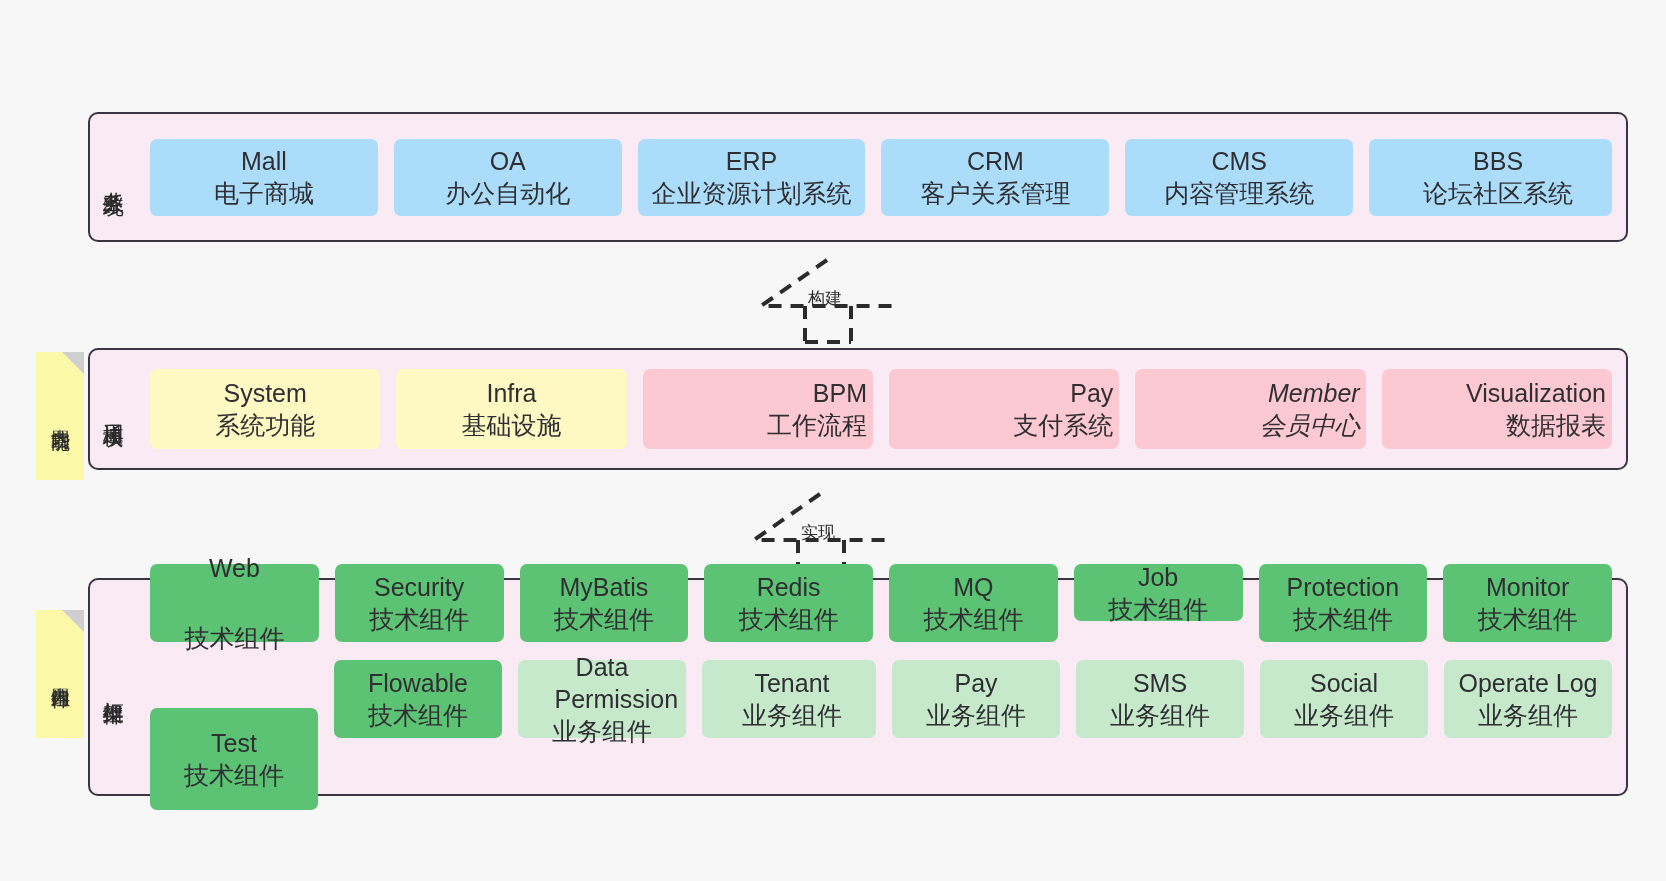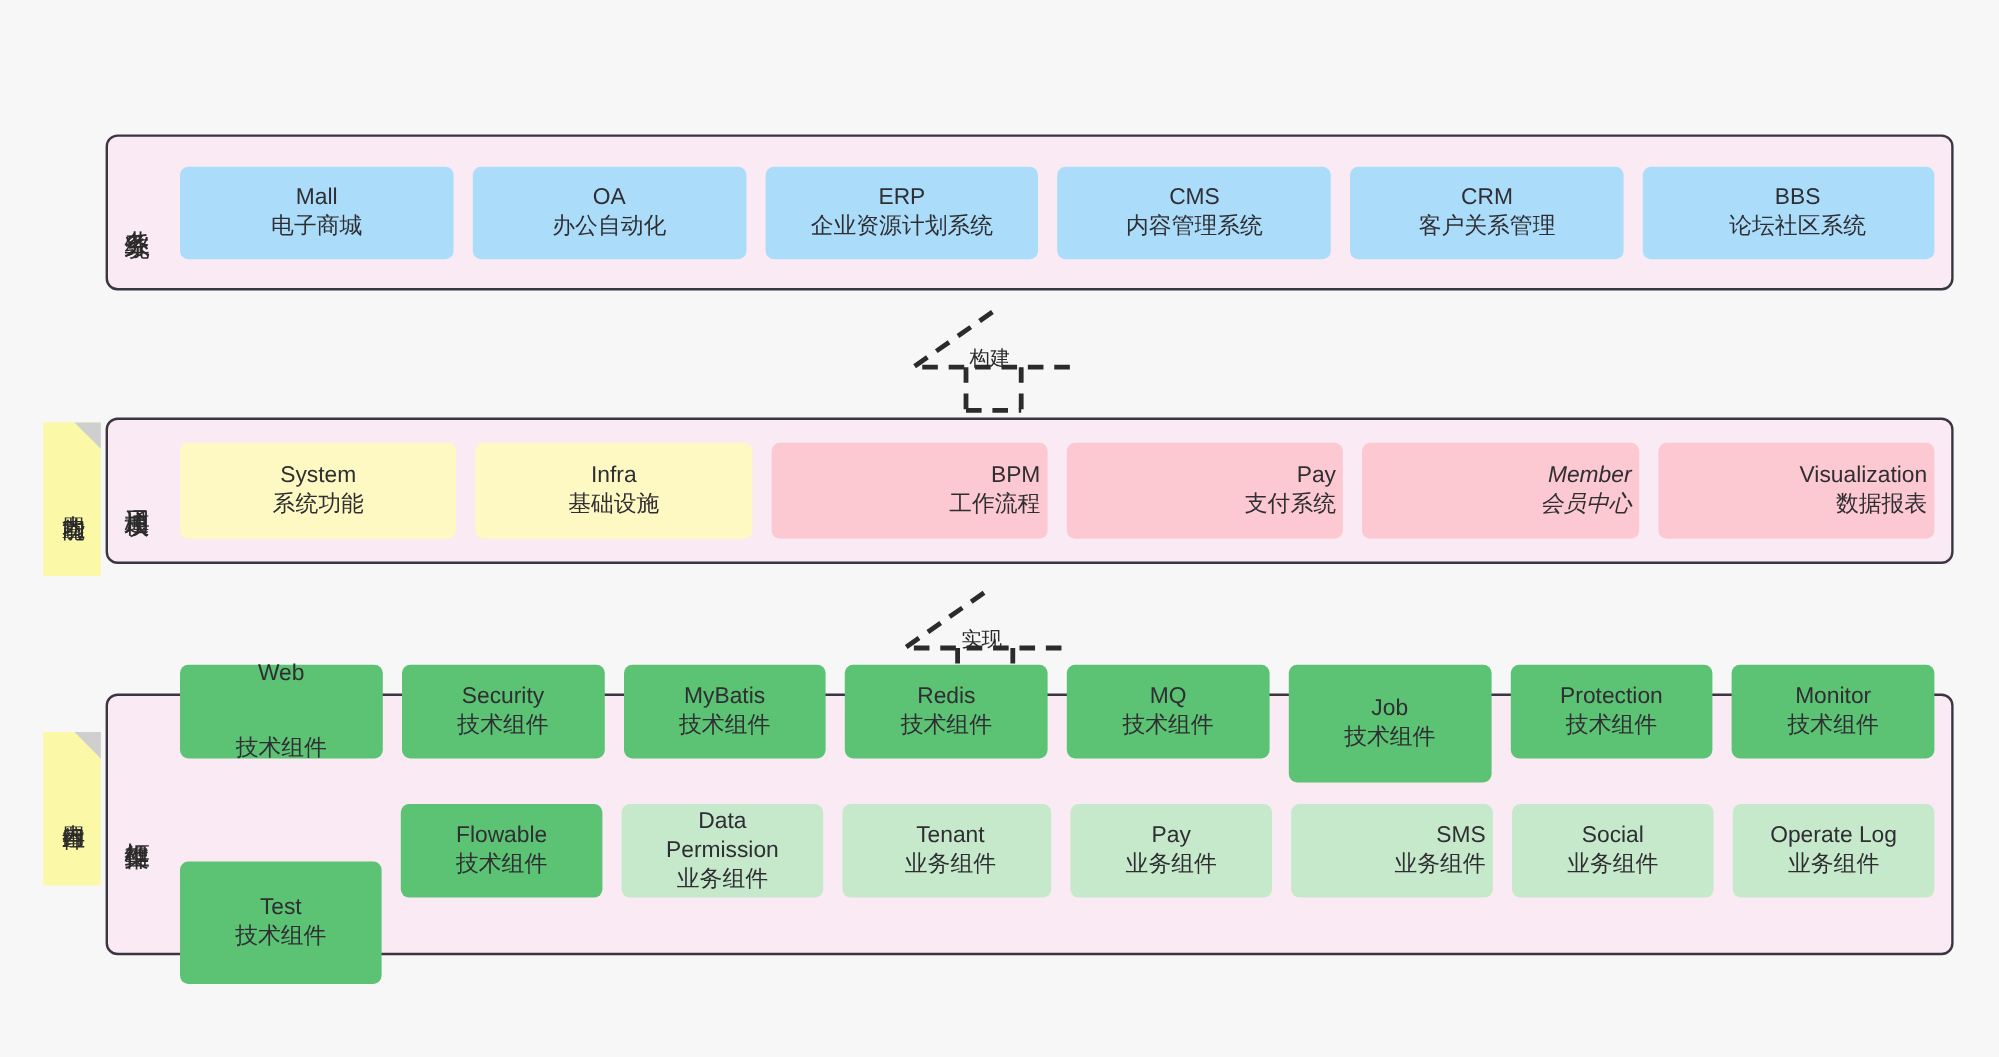--- a/index.html
+++ b/index.html
@@ -50,21 +50,21 @@
   }
   .cell {
     flex: 1 1 0;
     border-radius: 7px;
     display: flex;
     flex-direction: column;
     align-items: center;
     justify-content: center;
     text-align: center;
     color: #2f2f33;
-    font-size: 19px;
+    font-size: 25px;
     line-height: 1.28;
     padding: 4px 6px;
   }
   .cell .l1 { display: block; }
   .cell .l2 { display: block; }
 
   
   .c-blue      { background: #abddfb; }
   .c-red       { background: #fef9c3; }
   .c-pink      { background: #fcc8d1; align-items: flex-end; }
@@ -125,27 +125,27 @@
           <span class="l1">OA</span>
           <span class="l2">办公自动化</span>
         </div>
 
         <div class="cell c-blue" style="height:77px;">
           <span class="l1">ERP</span>
           <span class="l2">企业资源计划系统</span>
         </div>
 
         <div class="cell c-blue" style="height:77px;">
+          <span class="l1">CRM</span>
+          <span class="l2">客户关系管理</span>
+        </div>
+
+        <div class="cell c-blue" style="height:77px;">
           <span class="l1">CMS</span>
           <span class="l2">内容管理系统</span>
-        </div>
-
-        <div class="cell c-blue" style="height:77px;">
-          <span class="l1">CRM</span>
-          <span class="l2">客户关系管理</span>
         </div>
 
         <div class="cell c-blue" style="height:77px;padding-left:21px;">
           <span class="l1">BBS</span>
           <span class="l2">论坛社区系统</span>
         </div>
 
       </div>
     </div>
   </div>
@@ -239,21 +239,21 @@
           <span class="l2">技术组件</span>
         </div>
         <div class="cell c-green" style="height:78px;">
           <span class="l1">Redis</span>
           <span class="l2">技术组件</span>
         </div>
         <div class="cell c-green" style="height:78px;">
           <span class="l1">MQ</span>
           <span class="l2">技术组件</span>
         </div>
-        <div class="cell c-green" style="height:98px;">
+        <div class="cell c-green" style="height:57px;">
           <span class="l1">Job</span>
           <span class="l2">技术组件</span>
         </div>
         <div class="cell c-green" style="height:78px;">
           <span class="l1">Protection</span>
           <span class="l2">技术组件</span>
         </div>
         <div class="cell c-green" style="height:78px;">
           <span class="l1">Monitor</span>
           <span class="l2">技术组件</span>
@@ -274,21 +274,21 @@
           <span class="l2">业务组件</span>
         </div>
         <div class="cell c-lgreen" style="height:78px;padding-left:12px;">
           <span class="l1">Tenant</span>
           <span class="l2">业务组件</span>
         </div>
         <div class="cell c-lgreen" style="height:78px;">
           <span class="l1">Pay</span>
           <span class="l2">业务组件</span>
         </div>
-        <div class="cell c-lgreen" style="height:78px;align-items:flex-end;">
+        <div class="cell c-lgreen" style="height:78px;">
           <span class="l1">SMS</span>
           <span class="l2">业务组件</span>
         </div>
         <div class="cell c-lgreen" style="height:78px;">
           <span class="l1">Social</span>
           <span class="l2">业务组件</span>
         </div>
         <div class="cell c-lgreen" style="height:78px;">
           <span class="l1">Operate Log</span>
           <span class="l2">业务组件</span>

